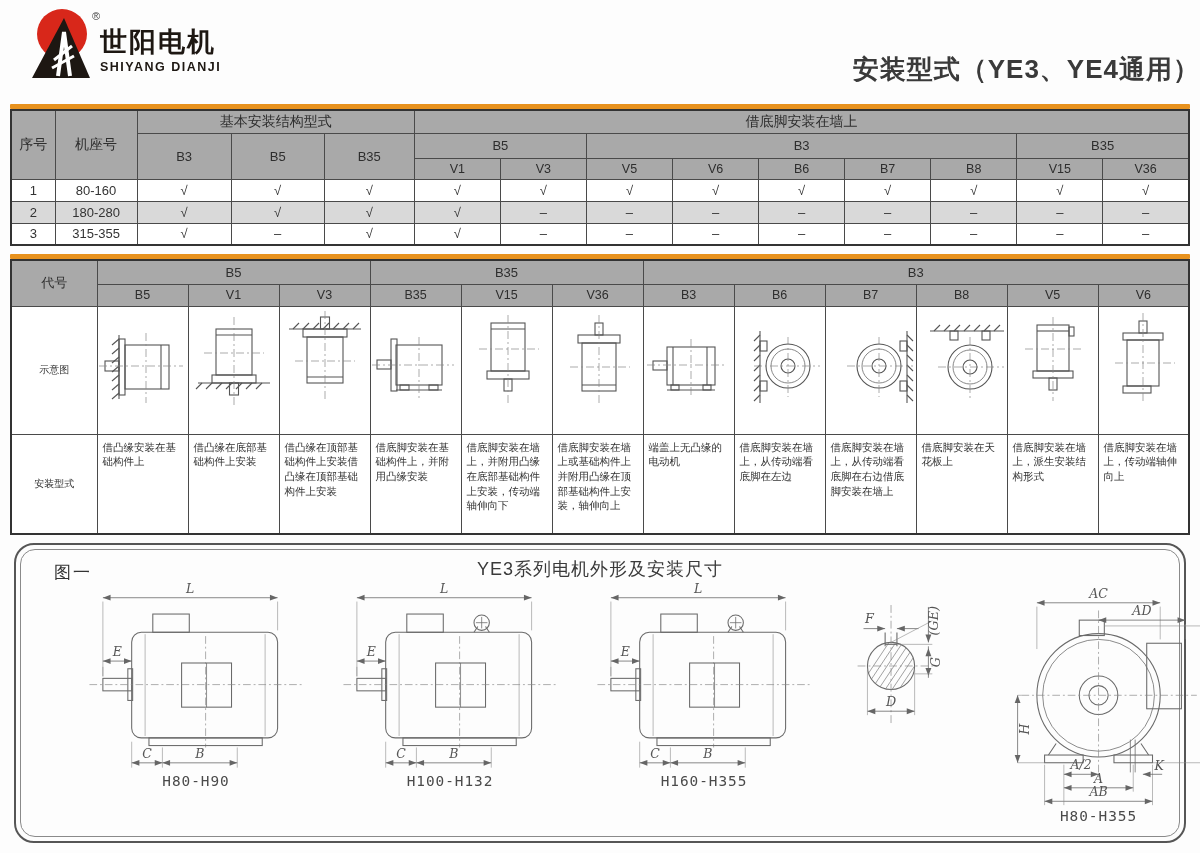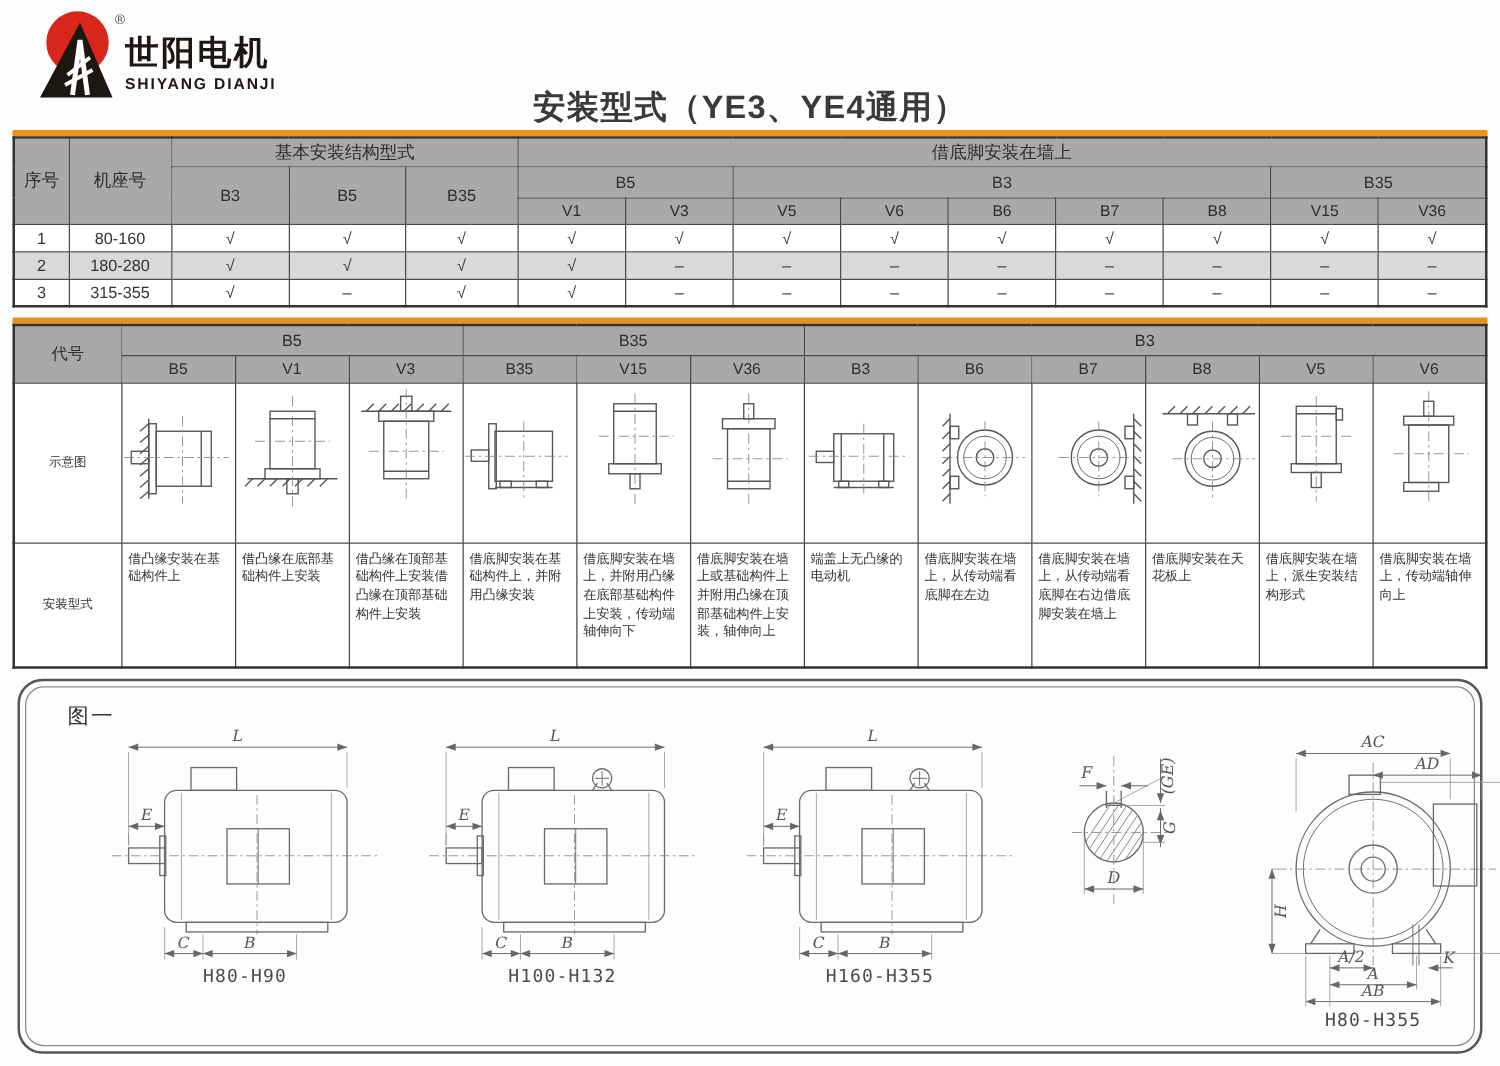--- a/index.html
+++ b/index.html
@@ -6,21 +6,21 @@
   html,body { width:1200px; height:853px; background:#fdfdfd; font-family:"Liberation Sans", sans-serif; color:#333; }
   .page { position:relative; width:1200px; height:853px; overflow:hidden; }
 
   
   .hdr { position:relative; height:104px; }
   .logo { position:absolute; left:28px; top:6px; display:flex; align-items:flex-end; }
   .logo-text { margin-left:6px; padding-bottom:6px; }
   .logo-cn { font-size:27px; font-weight:bold; color:#1d1712; letter-spacing:2px; }
   .logo-en { font-size:12.5px; font-weight:bold; color:#1d1712; letter-spacing:1.5px; }
   .reg { position:absolute; left:64px; top:4px; font-size:11px; color:#444; }
-  .page-title { position:absolute; left:0; right:0; top:52px; text-align:center; font-size:26px; font-weight:600; letter-spacing:1px; color:#3a3a3a;margin-top:16px; }
+  .page-title { position:absolute; left:0; right:0; top:52px; text-align:right; font-size:26px; font-weight:600; letter-spacing:1px; color:#3a3a3a; }
 
   
   .tblwrap { margin:0 10px; }
   .obar { height:5px; background:#E8921E; border-radius:1px; }
   table { border-collapse:collapse; table-layout:fixed; width:1180px; }
   th, td { border:1px solid #4a4a4a; text-align:center; vertical-align:middle; overflow:hidden; }
   th { background:#A9A9A9; font-weight:normal; color:#2e2e2e; }
   #t1 { border:2px solid #333; }
   #t2 { border:2px solid #333; margin-bottom:8px; }
   .hA { height:23px; font-size:14px; }
@@ -386,20 +386,21 @@
             <td>借底脚安装在墙上，派生安装结构形式</td>
             <td>借底脚安装在墙上，传动端轴伸向上</td>
           </tr>
         </tbody>
       </table>
   </div>
 
   <div class="figbox">
     <div class="figinner"></div>
     <div class="figtag">图一</div>
+    <div class="figtitle">YE3系列电机外形及安装尺寸</div>
     <div class="drawings" id="drawings">
         <div class="dblk" style="margin-left:34px"><svg width="240" height="212" viewBox="0 0 250 218">
             <line class="dl" x1="28" y1="16" x2="210" y2="16"></line>
             <path d="M28 16 l8 -3 v6 z" fill="#666"></path>
             <path d="M210 16 l-8 -3 v6 z" fill="#666"></path>
             <text class="dim" x="119" y="11" text-anchor="middle">L</text>
             <line class="xl" x1="28" y1="20" x2="28" y2="98"></line>
             <line class="xl" x1="210" y1="20" x2="210" y2="50"></line>
             <rect class="ol" x="58" y="52" width="152" height="110" rx="10"></rect>
             <line class="xl" x1="72" y1="54" x2="72" y2="160"></line>

